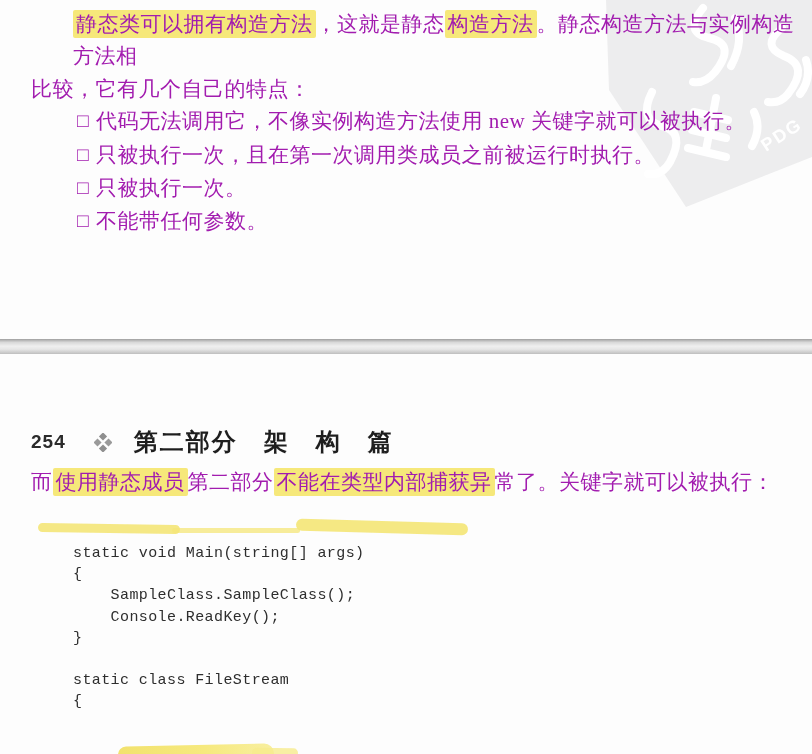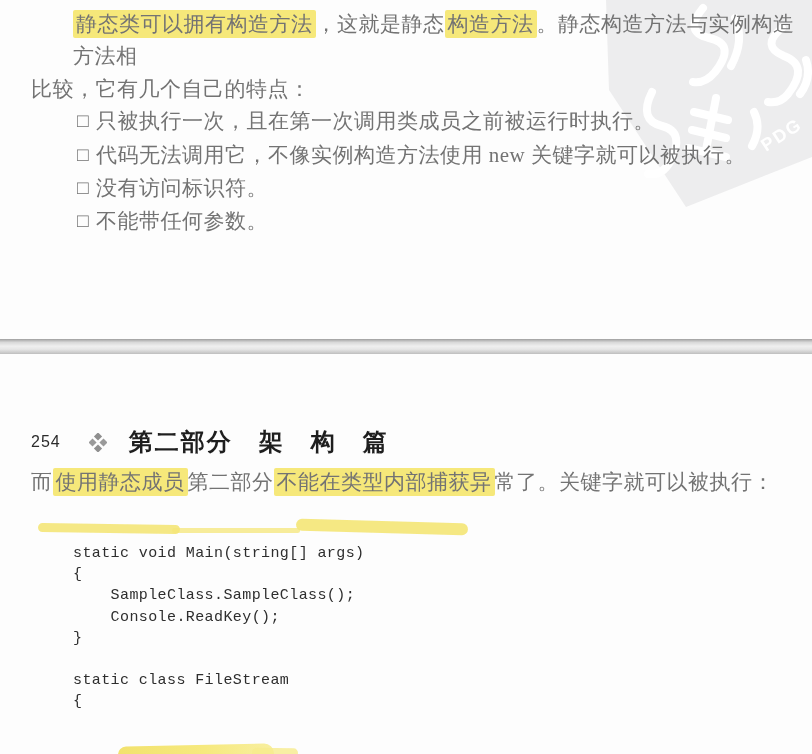--- a/index.html
+++ b/index.html
@@ -12,21 +12,21 @@
     overflow: hidden;
   }
 
   
   #watermark { position: absolute; left: 0; top: 0; z-index: 0; pointer-events: none; }
 
   
   .cjk-block {
     position: absolute; z-index: 2;
     font-size: 21px; line-height: 32.4px;
-    letter-spacing: 0.5px; color: #737373;
+    letter-spacing: 0.5px; color: #a21caf;
   }
   #p1-text { left: 31px; top: 8px; width: 775px; }
   .indent { padding-left: 42px; }
   .bullet-row { padding-left: 46px; }
   .bullet-marker { margin-right: 7px; font-size: 19px; position: relative; top: -1px; }
   mark.hl {
     background: #f6e87a; color: inherit;
     padding: 2px 3px; border-radius: 2px;
     box-decoration-break: clone; -webkit-box-decoration-break: clone;
   }
@@ -36,21 +36,21 @@
     position: absolute; left: 0; top: 339px; width: 812px; height: 15px; z-index: 3;
     background: linear-gradient(180deg, #9f9f9f 0%, #d8d8d8 22%, #efefef 48%, #e6e6e6 68%, #c9c9c9 92%, #bdbdbd 100%);
   }
 
   
   #p2-header {
     position: absolute; left: 31px; top: 426px; z-index: 2;
     display: flex; align-items: center;
     font-family: "Liberation Sans", sans-serif;
   }
-  #p2-page-num { font-size: 16px; font-weight: 400; color: #2b2b2b; letter-spacing: 1px; }
+  #p2-page-num { font-size: 19px; font-weight: 700; color: #2b2b2b; letter-spacing: 1px; }
   #section-diamond { margin: 0 22px 0 28px; display: block; }
   #p2-section { font-size: 24px; font-weight: 700; color: #1e1e1e; letter-spacing: 2px; }
 
   #p2-text { left: 31px; top: 466px; width: 775px; }
 
   
   .swipe { position: absolute; z-index: 1; background: #f4e678; border-radius: 6px; }
   #swipe-1 { left: 38px;  top: 524px; width: 142px; height: 9px;  transform: rotate(0.8deg); opacity: .9; }
   #swipe-2 { left: 172px; top: 528px; width: 128px; height: 5px;  opacity: .75; }
   #swipe-3 { left: 296px; top: 521px; width: 172px; height: 12px; transform: rotate(1.6deg); border-radius: 10px; opacity: .92; }
@@ -94,27 +94,27 @@
     <text x="0" y="0" transform="translate(766,152) rotate(-33)" font-family="Liberation Sans, sans-serif" font-size="18" font-weight="700" fill="#ffffff" letter-spacing="2">PDG</text>
   </svg>
 
   <div id="p1-text" class="cjk-block">
     <div class="indent">
       <mark class="hl">静态类可以拥有构造方法</mark><span>，这就是静态</span><mark class="hl">构造方法</mark><span>。静态构造方法与实例构造方法相</span>
     </div>
     <div>比较，它有几个自己的特点：</div>
 
     <div class="bullet-row">
+      <span class="bullet-marker">□</span><span>代码无法调用它，不像实例构造方法使用 new 关键字就可以被执行。</span>
+    </div>
+    <div class="bullet-row">
       <span class="bullet-marker">□</span><span>只被执行一次，且在第一次调用类成员之前被运行时执行。</span>
     </div>
     <div class="bullet-row">
-      <span class="bullet-marker">□</span><span>代码无法调用它，不像实例构造方法使用 new 关键字就可以被执行。</span>
-    </div>
-    <div class="bullet-row">
-      <span class="bullet-marker">□</span><span>没有访问标识符。</span>
+      <span class="bullet-marker">□</span><span>只被执行一次。</span>
     </div>
     <div class="bullet-row">
       <span class="bullet-marker">□</span><span>不能带任何参数。</span>
     </div>
   </div>
 
   <div id="page-divider"></div>
 
   <div id="p2-header">
     <span id="p2-page-num">254</span>

